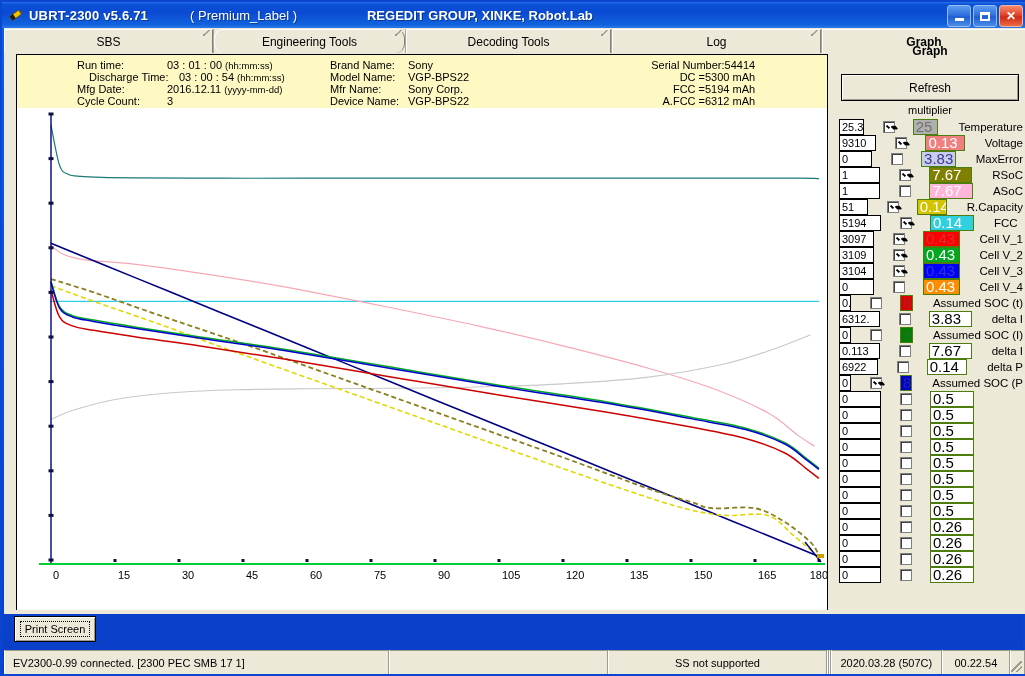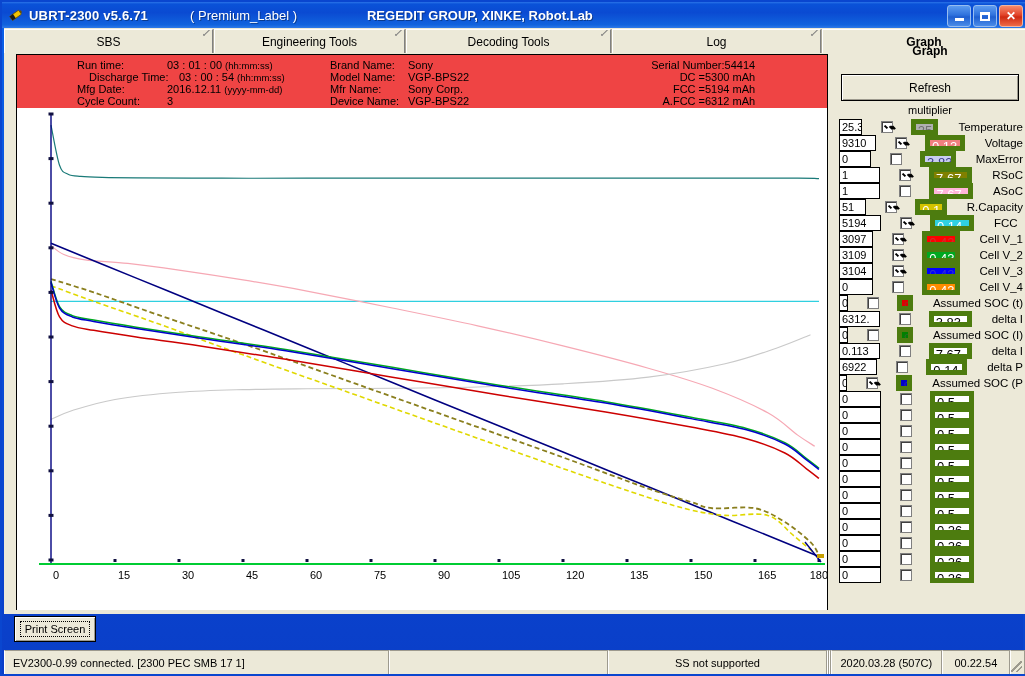--- a/index.html
+++ b/index.html
@@ -77,21 +77,21 @@
     position:absolute;top:1px;width:1px;height:24px;background:#aca899;
   }
 
   
   .client{
     position:absolute;left:2px;top:52px;width:1021px;height:560px;
     background:#ece9d8;
   }
   .graphpanel{
     position:absolute;left:12px;top:0px;width:812px;height:556px;
-    background:#ef4444;border:1px solid #000000;box-sizing:border-box;
+    background:#fef9c3;border:1px solid #000000;box-sizing:border-box;
   }
   
   .infohdr{
     position:absolute;left:0;top:0;width:810px;height:52px;
     font-size:11px;color:#000;
   }
   .ih-col{position:absolute;top:4px;}
   .ih-row{height:12px;line-height:12px;white-space:nowrap;margin-bottom:0px;}
   .ih-lab{display:inline-block;}
   .ih-val{display:inline-block;}
@@ -140,22 +140,22 @@
     background:#ffffff;
     border:1px solid #7f7f7f;
     box-shadow:inset 1px 1px 0 #404040;
     position:relative;box-sizing:border-box;flex:0 0 auto;
   }
   .lchk.on:after{
     content:"";position:absolute;left:2px;top:4px;width:4px;height:2px;
     background:#000;transform:rotate(45deg);box-shadow:4px -3px 0 0 #000,5px -4px 0 0 #000,6px -5px 0 0 #000;
   }
   .lmul{
-    width:44px;height:16px;border:5px solid #4d7c0f;
-    font-size:13px;line-height:14px;padding-left:2px;color:#000;
+    width:44px;height:16px;border:1px solid #4d7c0f;
+    font-size:15px;line-height:14px;padding-left:2px;color:#000;
     box-sizing:border-box;overflow:hidden;white-space:nowrap;
   }
   .llab{
     margin-left:8px;font-size:11.5px;color:#000;white-space:nowrap;
   }
 
   
   .printbtn{
     position:absolute;left:12px;top:614px;width:82px;height:26px;
     background:#ece9d8;border:1px solid #000;
@@ -216,21 +216,21 @@
         </div>
     </div>
   </div>
 
   <div class="tabstrip">
     <div class="tab" style="left:0px;width:209px;">
       <span>SBS</span>
       <span class="notch"></span>
     </div>
     <div class="tabsep" style="left:209px;"></div>
-    <div class="tab" style="left:210px;width:191px;">
+    <div class="tab" style="left:210px;width:191px;border-radius:9px;">
       <span>Engineering Tools</span>
       <span class="notch"></span>
     </div>
     <div class="tabsep" style="left:401px;"></div>
     <div class="tab" style="left:402px;width:205px;">
       <span>Decoding Tools</span>
       <span class="notch"></span>
     </div>
     <div class="tabsep" style="left:607px;"></div>
     <div class="tab" style="left:608px;width:209px;">

